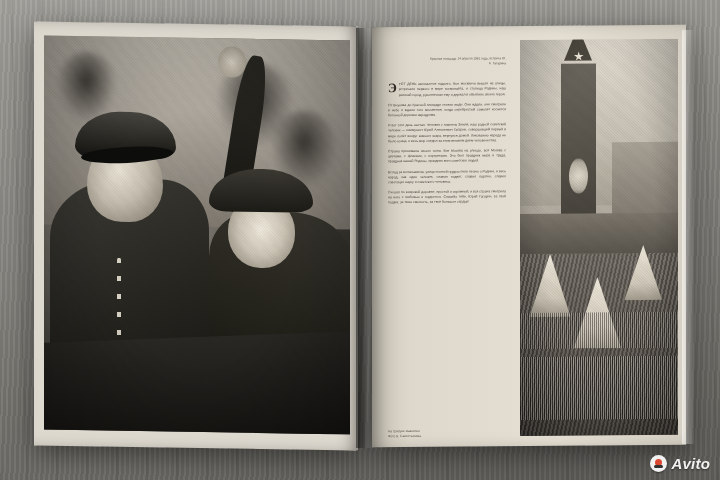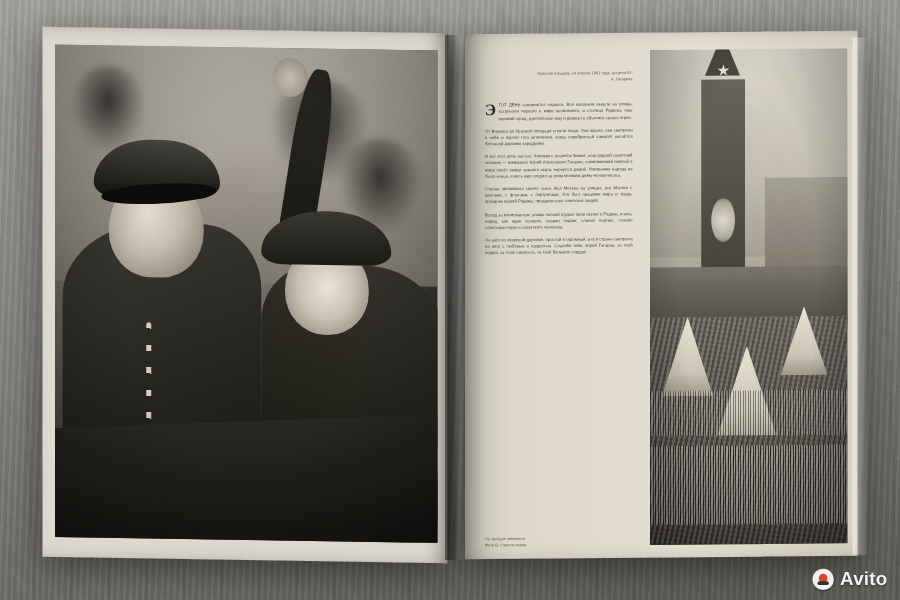--- a/index.html
+++ b/index.html
@@ -350,20 +350,21 @@
     position: absolute;
     left: 4px; top: 10px;
     width: 9px; height: 3px;
     border-radius: 2px;
     background: #2f2f2f;
   }
   .wm-text {
     font-size: 15px;
     font-weight: bold;
     letter-spacing: 0.2px;
+    font-style: italic;
   }
 </style>
 </head>
 <body>
 
 <div id="scene">
 
   <div class="backdrop"></div>
 
   <div class="magazine">

